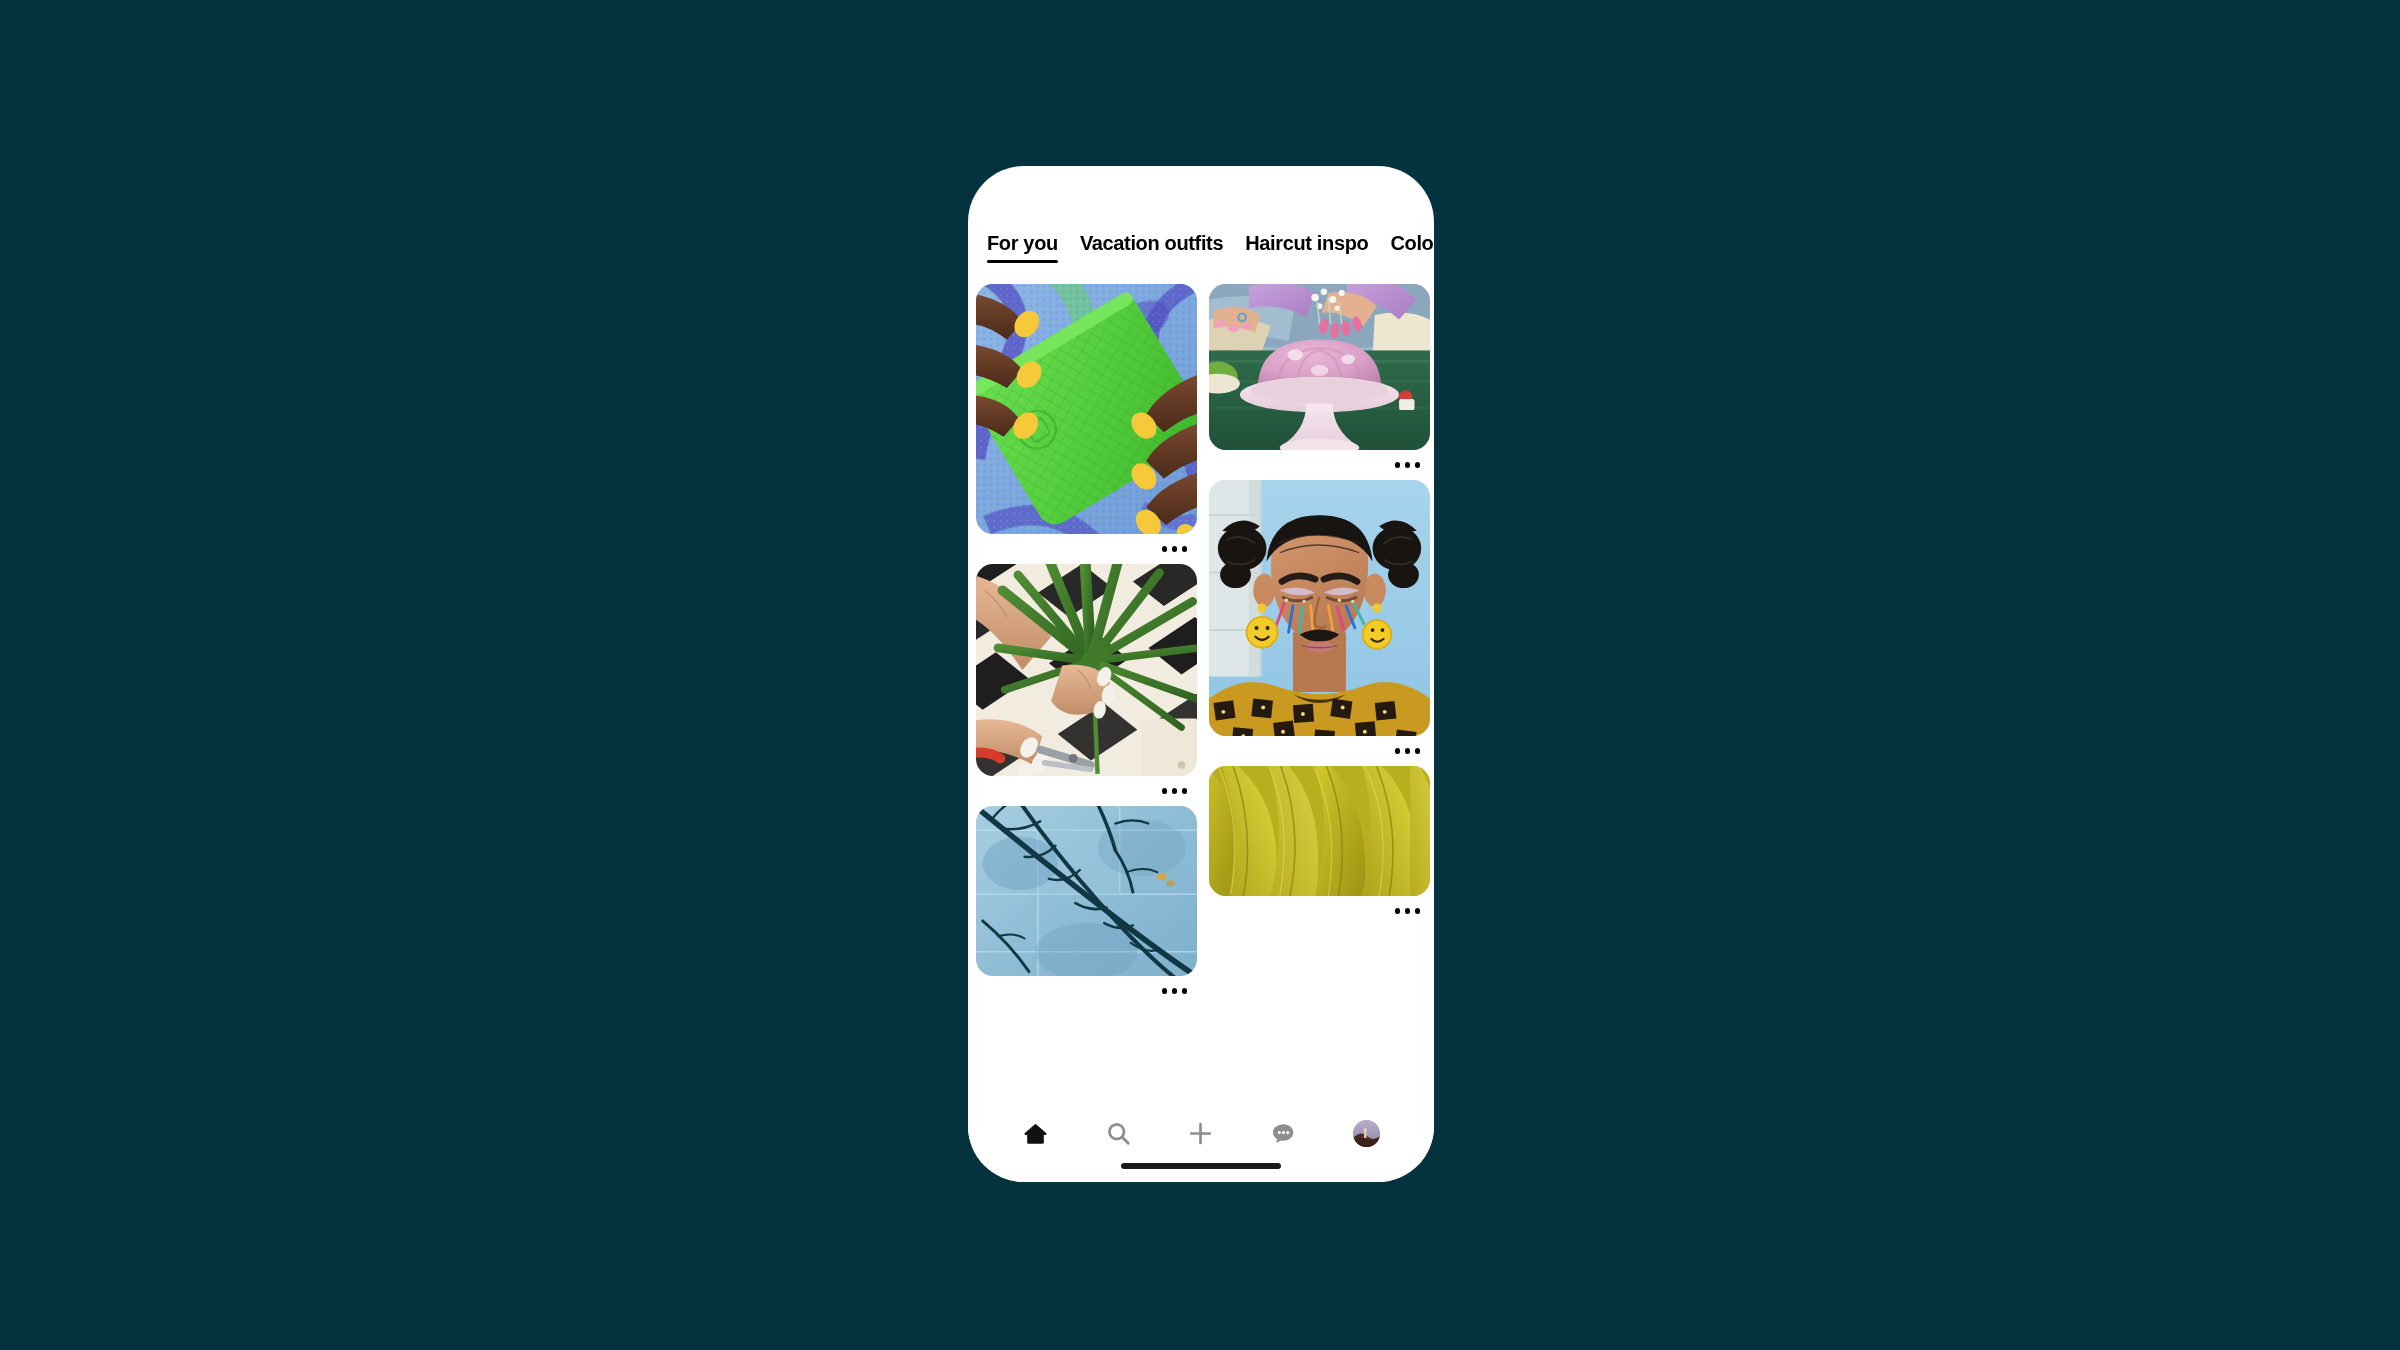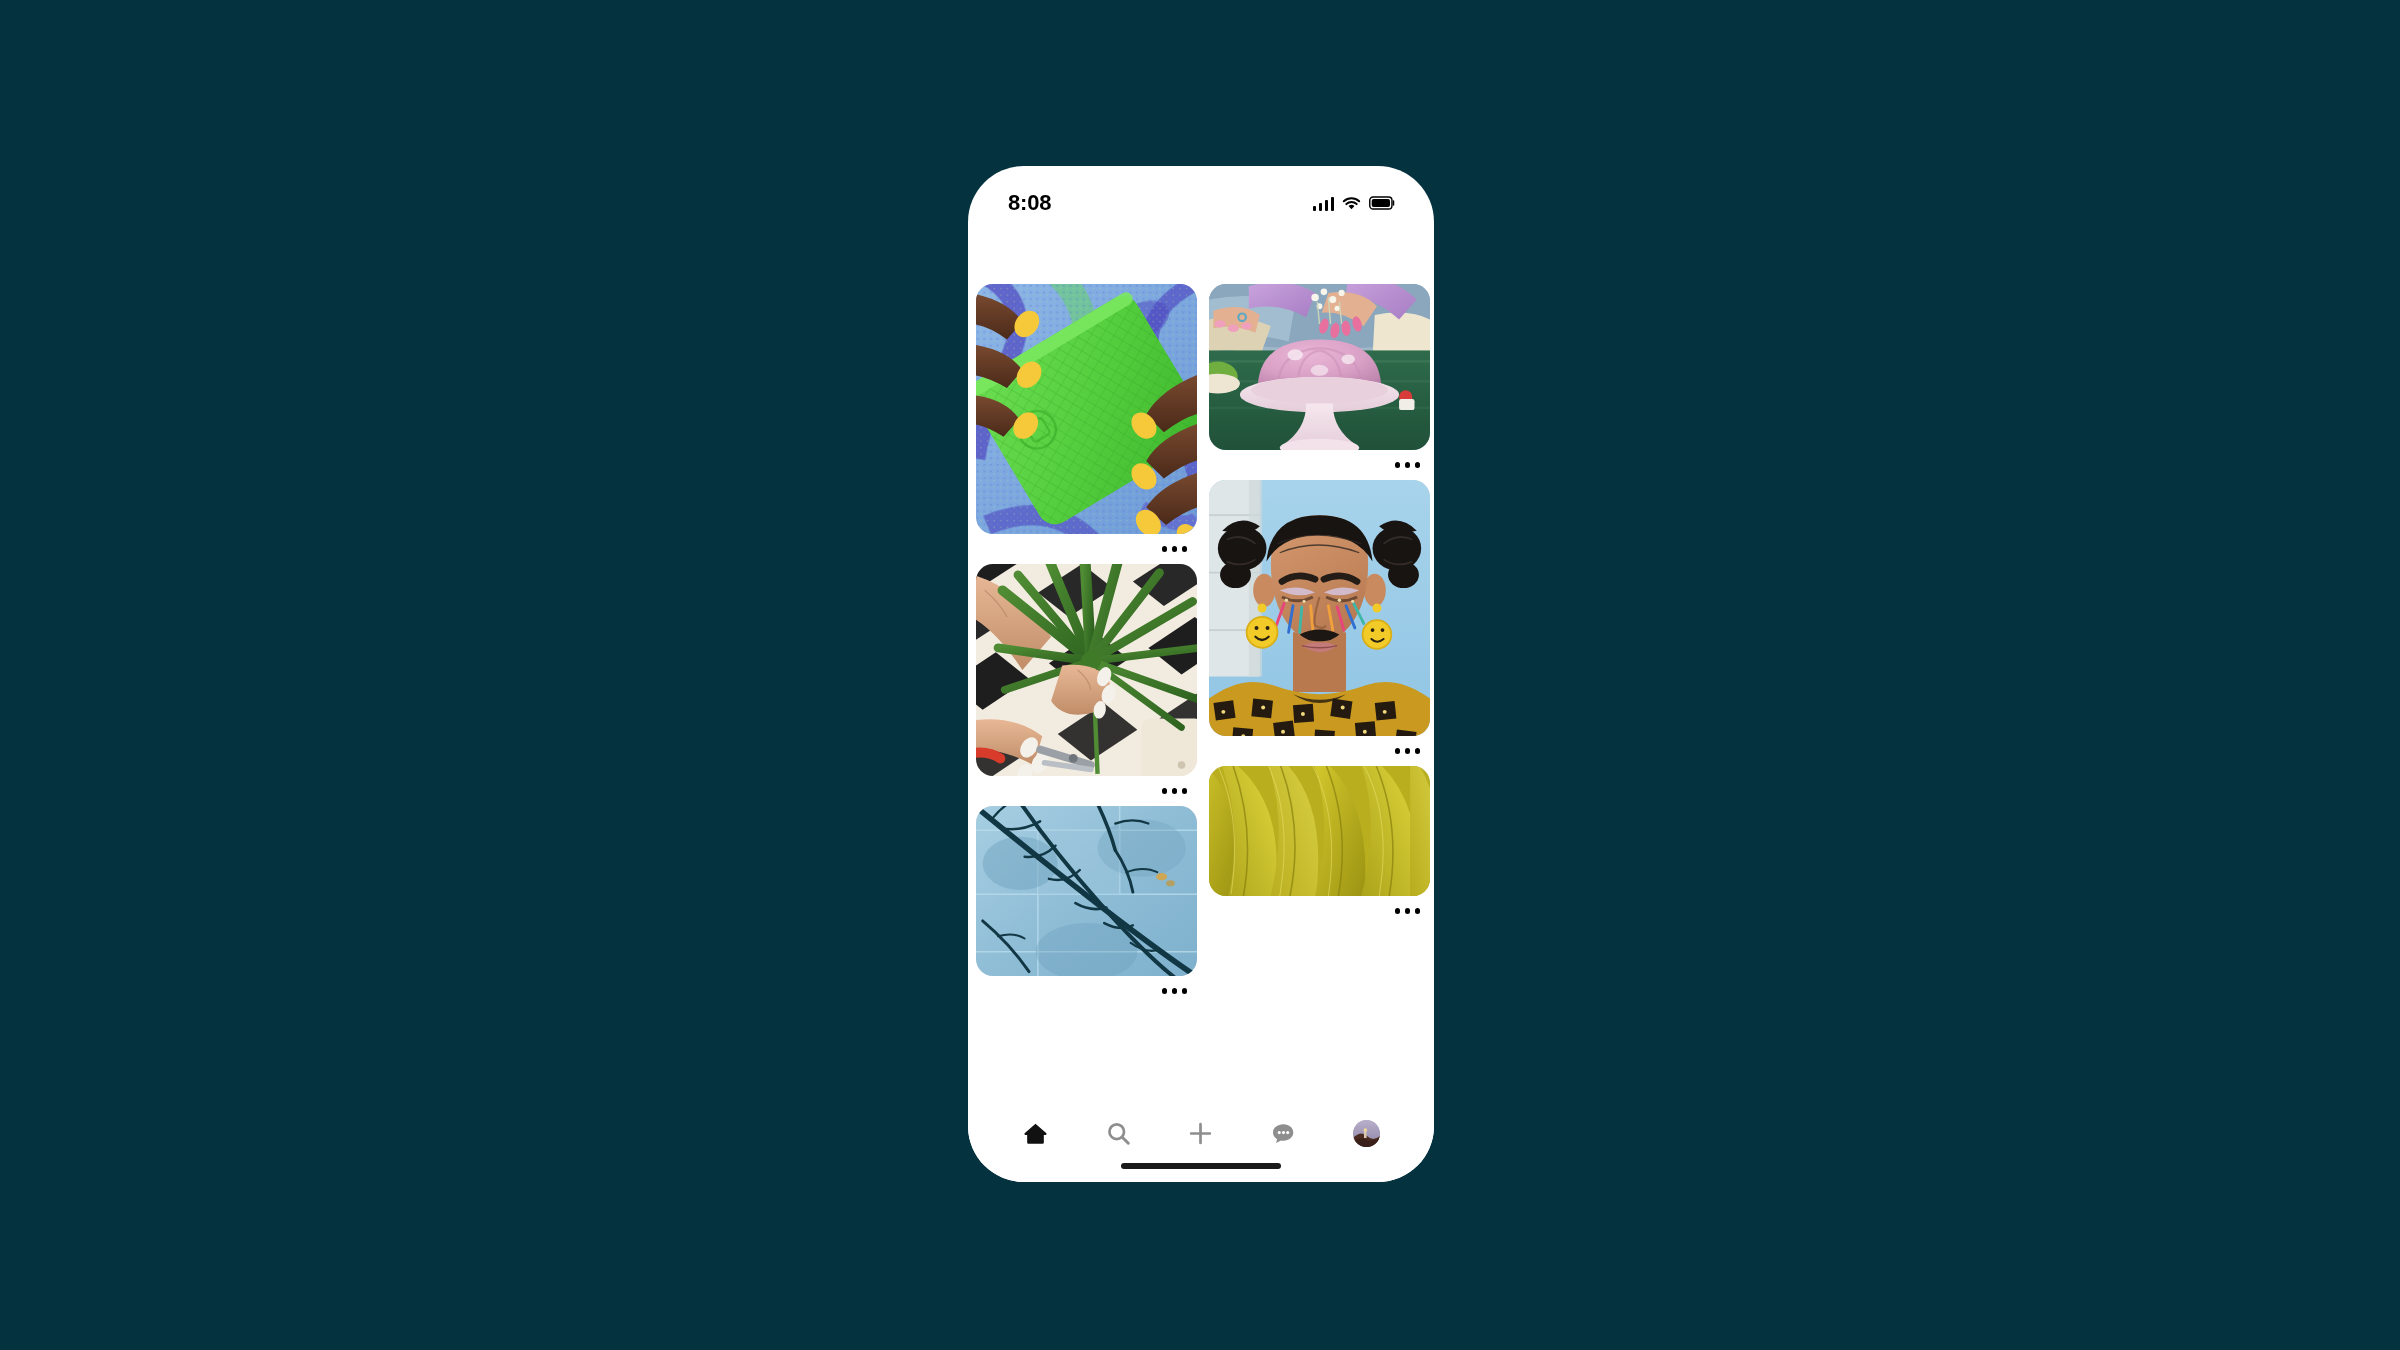--- a/index.html
+++ b/index.html
@@ -205,46 +205,27 @@
   .art-branches { width: 100%; height: 100%; display: block; }
 
   
   .art-leaves { width: 100%; height: 100%; display: block; }
 </style>
 </head>
 <body>
 
 <div class="phone-frame">
 
-  <div class="status-bar">
-    <div class="status-time">8:08</div>
-    <div class="status-icons">
-      <span class="signal-bars">
-        <i></i>
-          <i></i>
-          <i></i>
-          <i></i>
-      </span>
-      <span>
-        <svg class="wifi-icon" viewBox="0 0 20 15">
-          <path d="M10 13.6 L6.9 10.2 a4.6 4.6 0 0 1 6.2 0 Z" fill="#000"></path>
-          <path d="M4.6 8.1 a8 8 0 0 1 10.8 0" stroke="#000" stroke-width="2.1" fill="none" stroke-linecap="round"></path>
-          <path d="M1.9 5.2 a12 12 0 0 1 16.2 0" stroke="#000" stroke-width="2.1" fill="none" stroke-linecap="round"></path>
-        </svg>
-      </span>
-      <span>
-        <svg class="battery-icon" viewBox="0 0 28 14">
-          <rect x="0.8" y="0.8" width="23" height="12.4" rx="3.4" fill="none" stroke="#000" stroke-width="1.5"></rect>
-          <rect x="2.8" y="2.8" width="19" height="8.4" rx="2" fill="#000"></rect>
-          <path d="M25.4 5 v4" stroke="#000" stroke-width="1.6" stroke-linecap="round"></path>
-        </svg>
-      </span>
-    </div>
+
+  <div class="tab-bar">
+    <div class="tab-item active">For you</div>
+    <div class="tab-item">Vacation outfits</div>
+    <div class="tab-item">Haircut inspo</div>
+    <div class="tab-item">Colo</div>
   </div>
-
 
   <div class="feed">
 
     <div class="feed-col">
 
       <div class="pin">
         <div class="pin-img" style="height:250px">
           <svg class="art-phonecase" viewBox="0 0 200 250" preserveAspectRatio="xMidYMid slice">
             <defs>
               <linearGradient id="pcBg" x1="0" y1="0" x2="1" y2="1">

